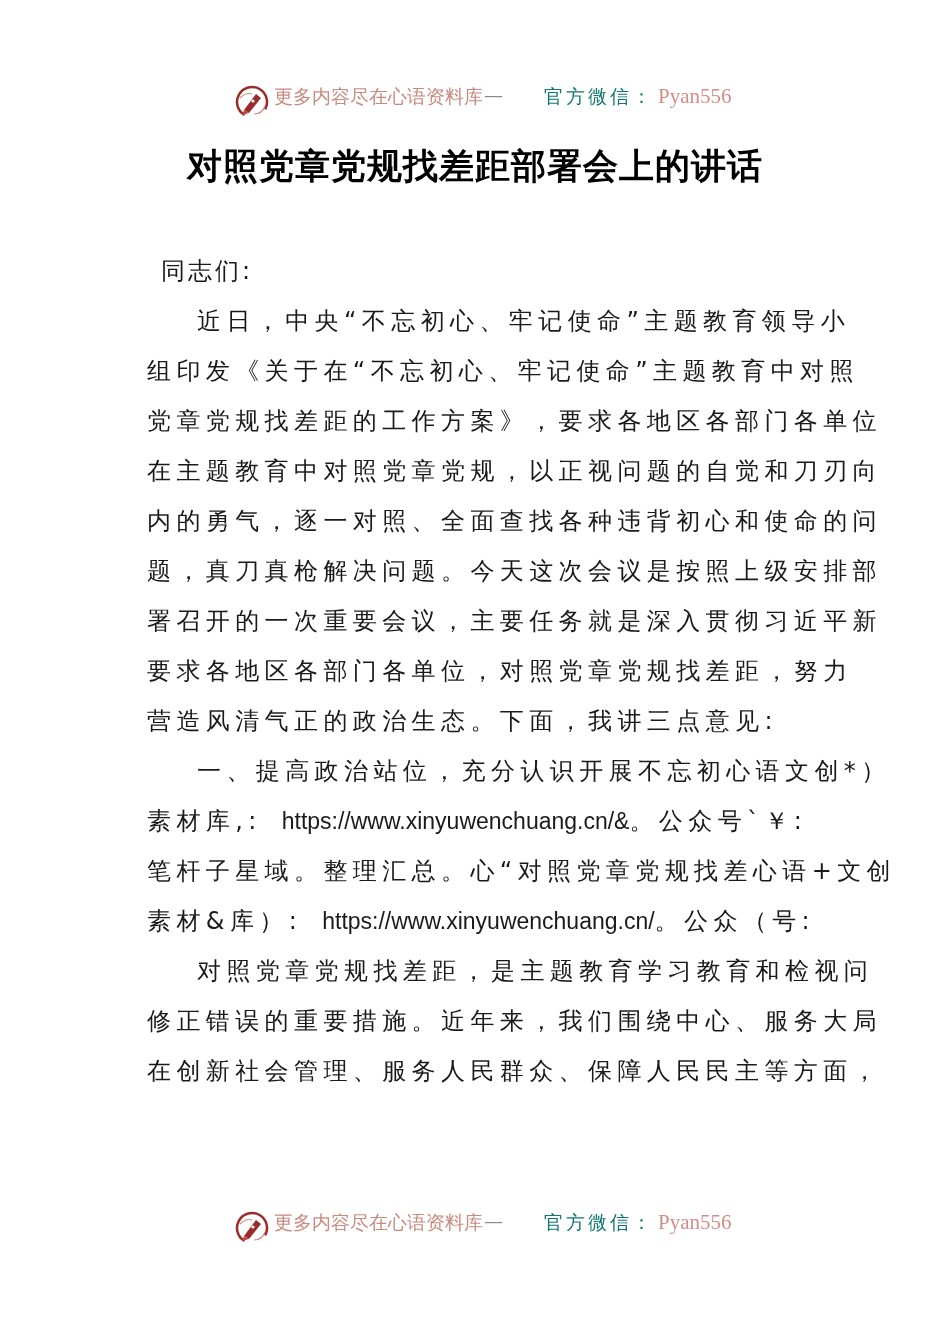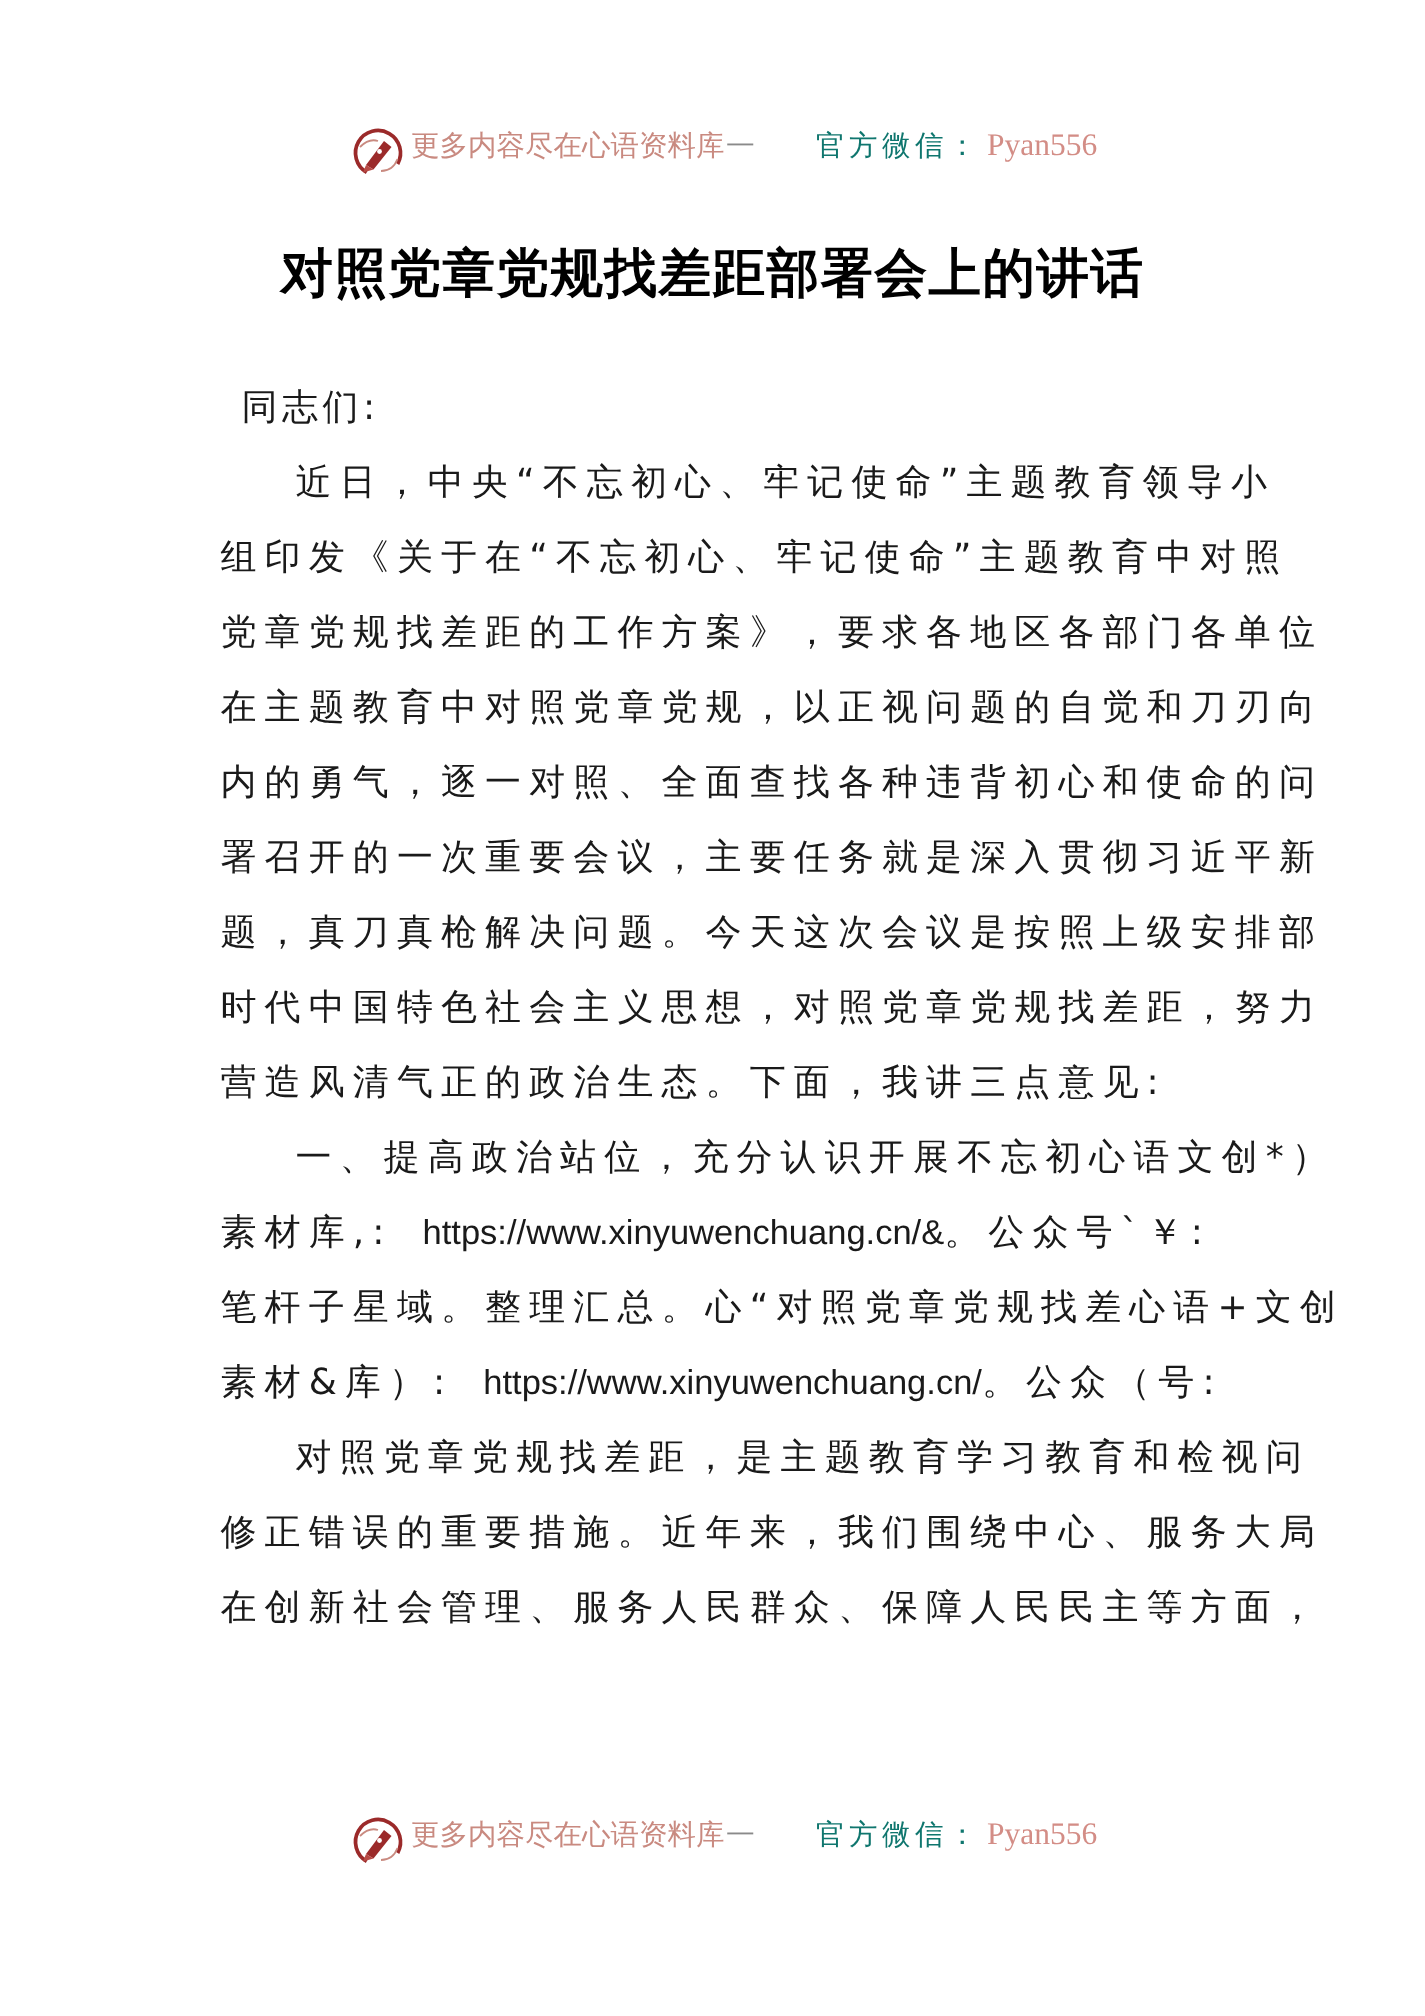--- a/index.html
+++ b/index.html
@@ -58,21 +58,20 @@
       position: absolute;
       top: 143px;
       left: 0;
       width: 950px;
       text-align: center;
       font-family: "DejaVu Serif", "Liberation Serif", serif;
       font-weight: bold;
       font-size: 35px;
       letter-spacing: 1px;
       color: #000;
-      margin-top: 16px;
     }
     .body-text {
       position: absolute;
       top: 246px;
       left: 147px;
       width: 660px;
     }
     .line {
       height: 50px;
       line-height: 50px;
@@ -112,23 +111,23 @@
 <div class="title">对照党章党规找差距部署会上的讲话</div>
 
 <div class="body-text">
   <div class="line salute">同志们:</div>
 
   <div class="line indent">近日，中央“不忘初心、牢记使命”主题教育领导小</div>
   <div class="line">组印发《关于在“不忘初心、牢记使命”主题教育中对照</div>
   <div class="line">党章党规找差距的工作方案》，要求各地区各部门各单位</div>
   <div class="line">在主题教育中对照党章党规，以正视问题的自觉和刀刃向</div>
   <div class="line">内的勇气，逐一对照、全面查找各种违背初心和使命的问</div>
+  <div class="line">题，真刀真枪解决问题。今天这次会议是按照上级安排部</div>
   <div class="line">署召开的一次重要会议，主要任务就是深入贯彻习近平新</div>
-  <div class="line">题，真刀真枪解决问题。今天这次会议是按照上级安排部</div>
-  <div class="line">时代中国特色社会主义思想，对照党章党规找差距，努力</div>
+  <div class="line">要求各地区各部门各单位，对照党章党规找差距，努力</div>
   <div class="line">营造风清气正的政治生态。下面，我讲三点意见:</div>
 
   <div class="line indent">一、提高政治站位，充分认识开展不忘初心语文创*）</div>
   <div class="line">
     <span>素材库,:</span><span class="url">https://www.xinyuwenchuang.cn/&amp;</span><span>。公众号`￥:</span>
   </div>
   <div class="line">笔杆子星域。整理汇总。心“对照党章党规找差心语+文创</div>
   <div class="line">
     <span>素材&amp;库）:</span><span class="url">https://www.xinyuwenchuang.cn/</span><span>。公众（号:</span>
   </div>

